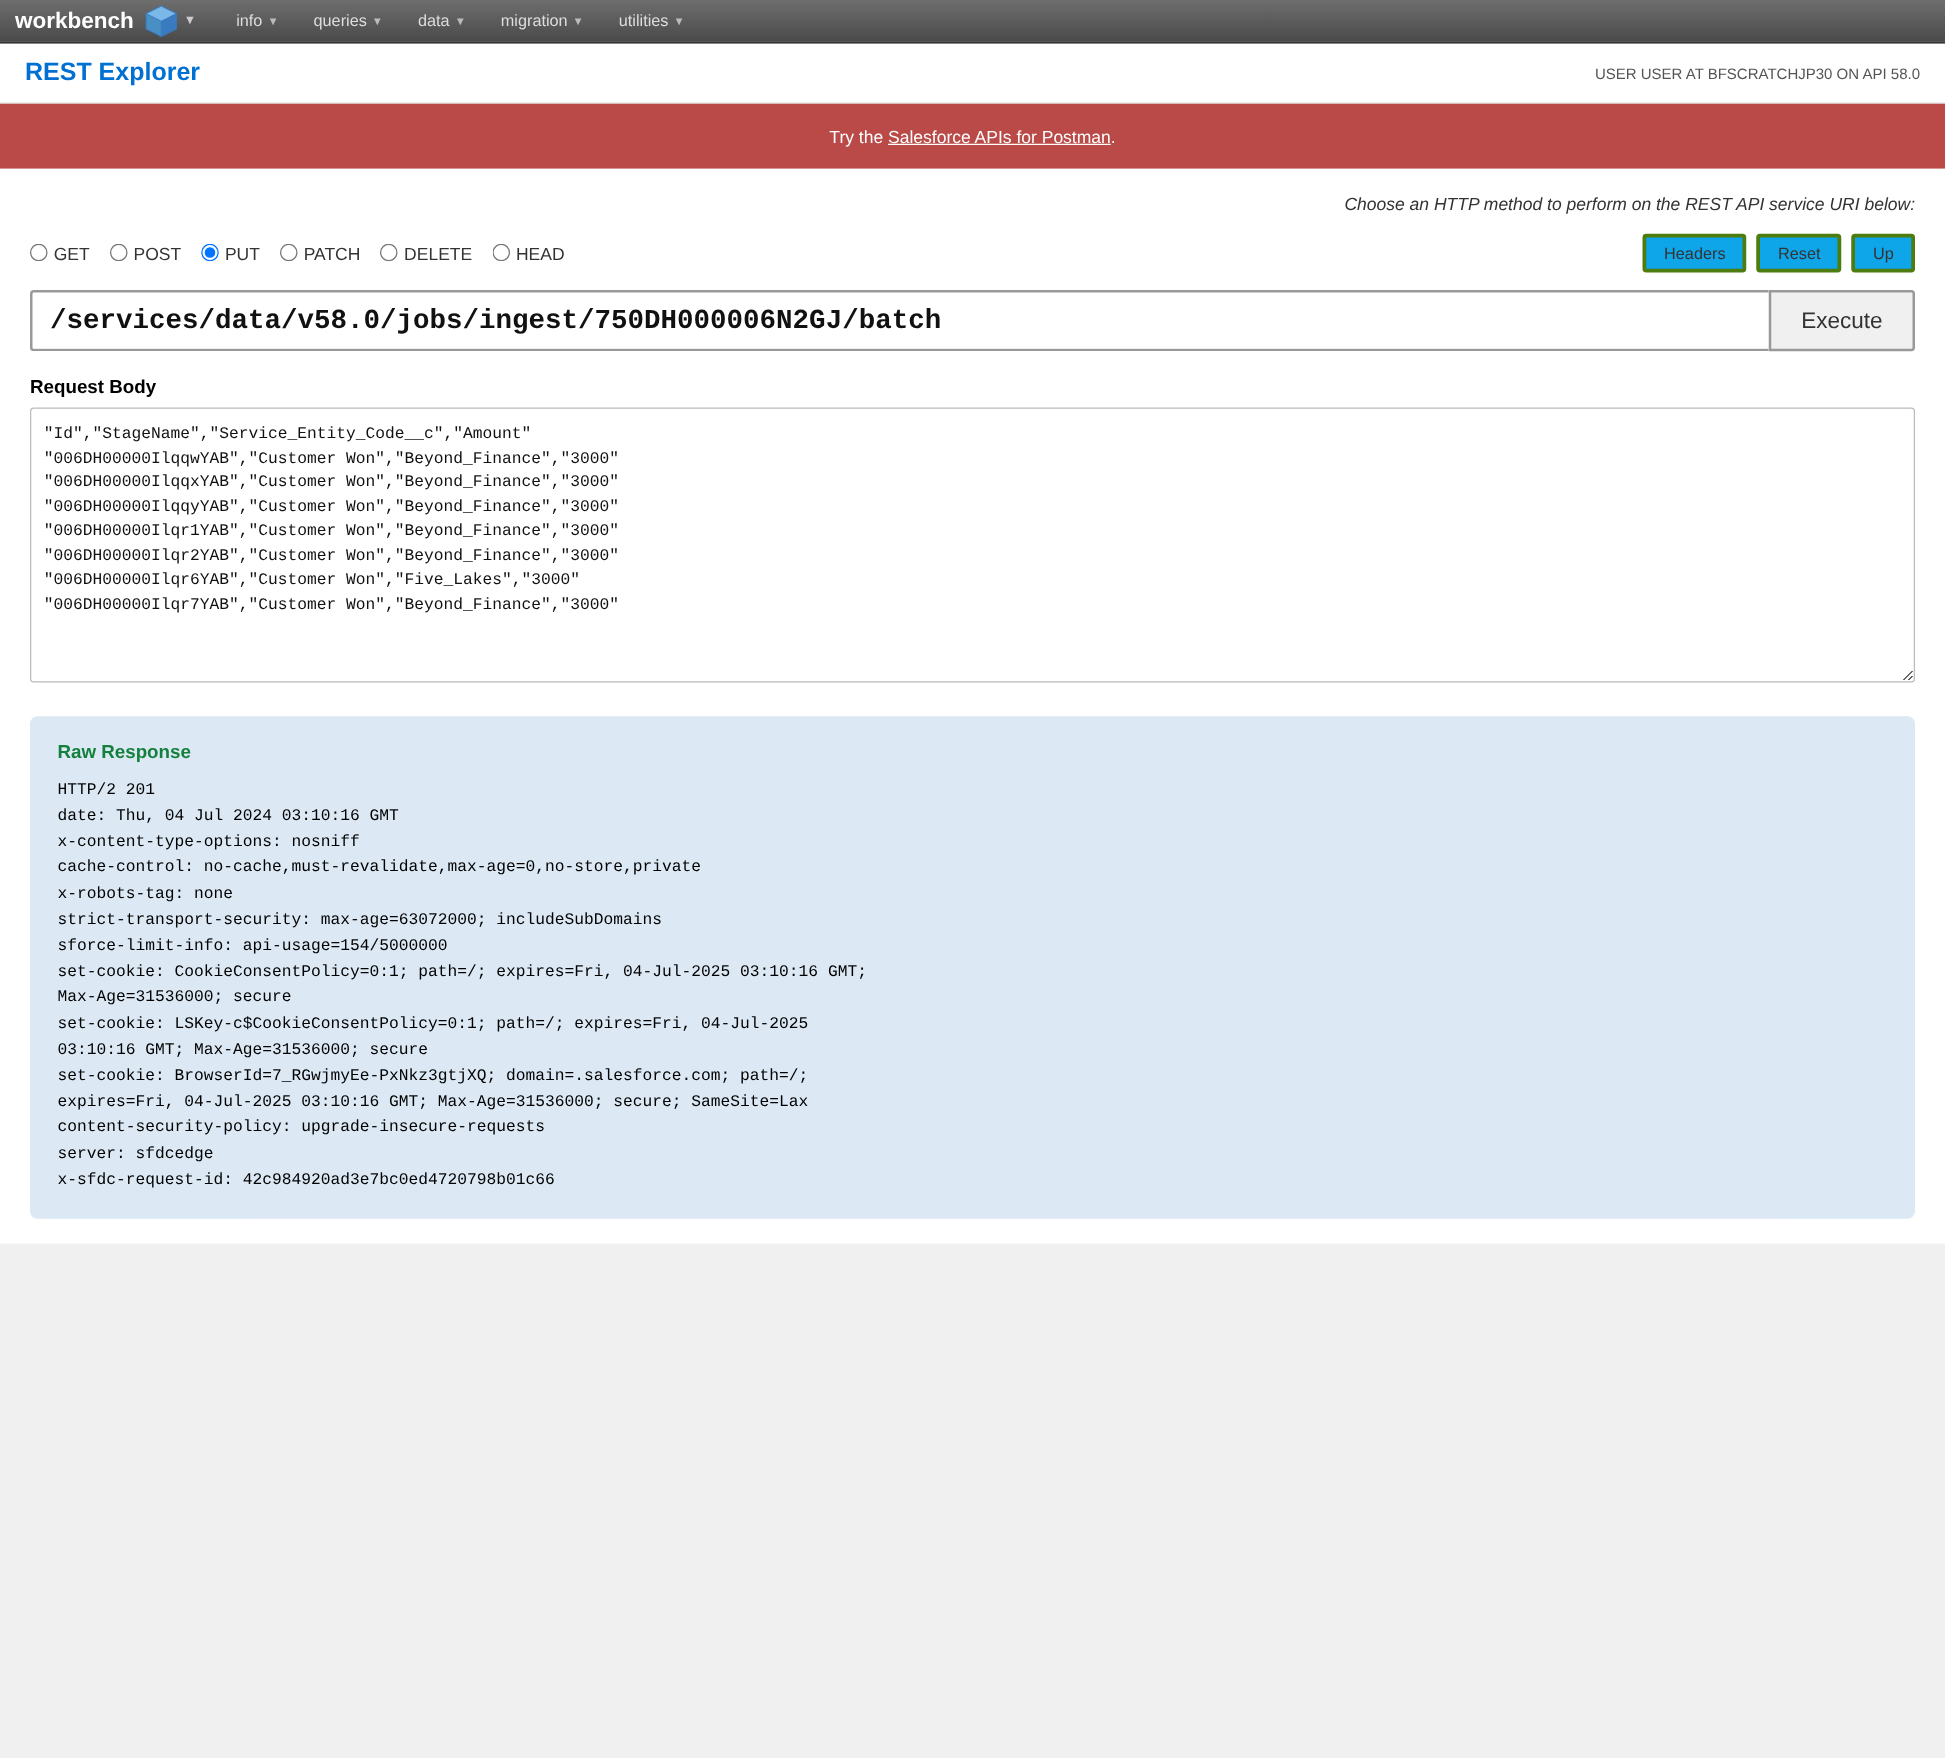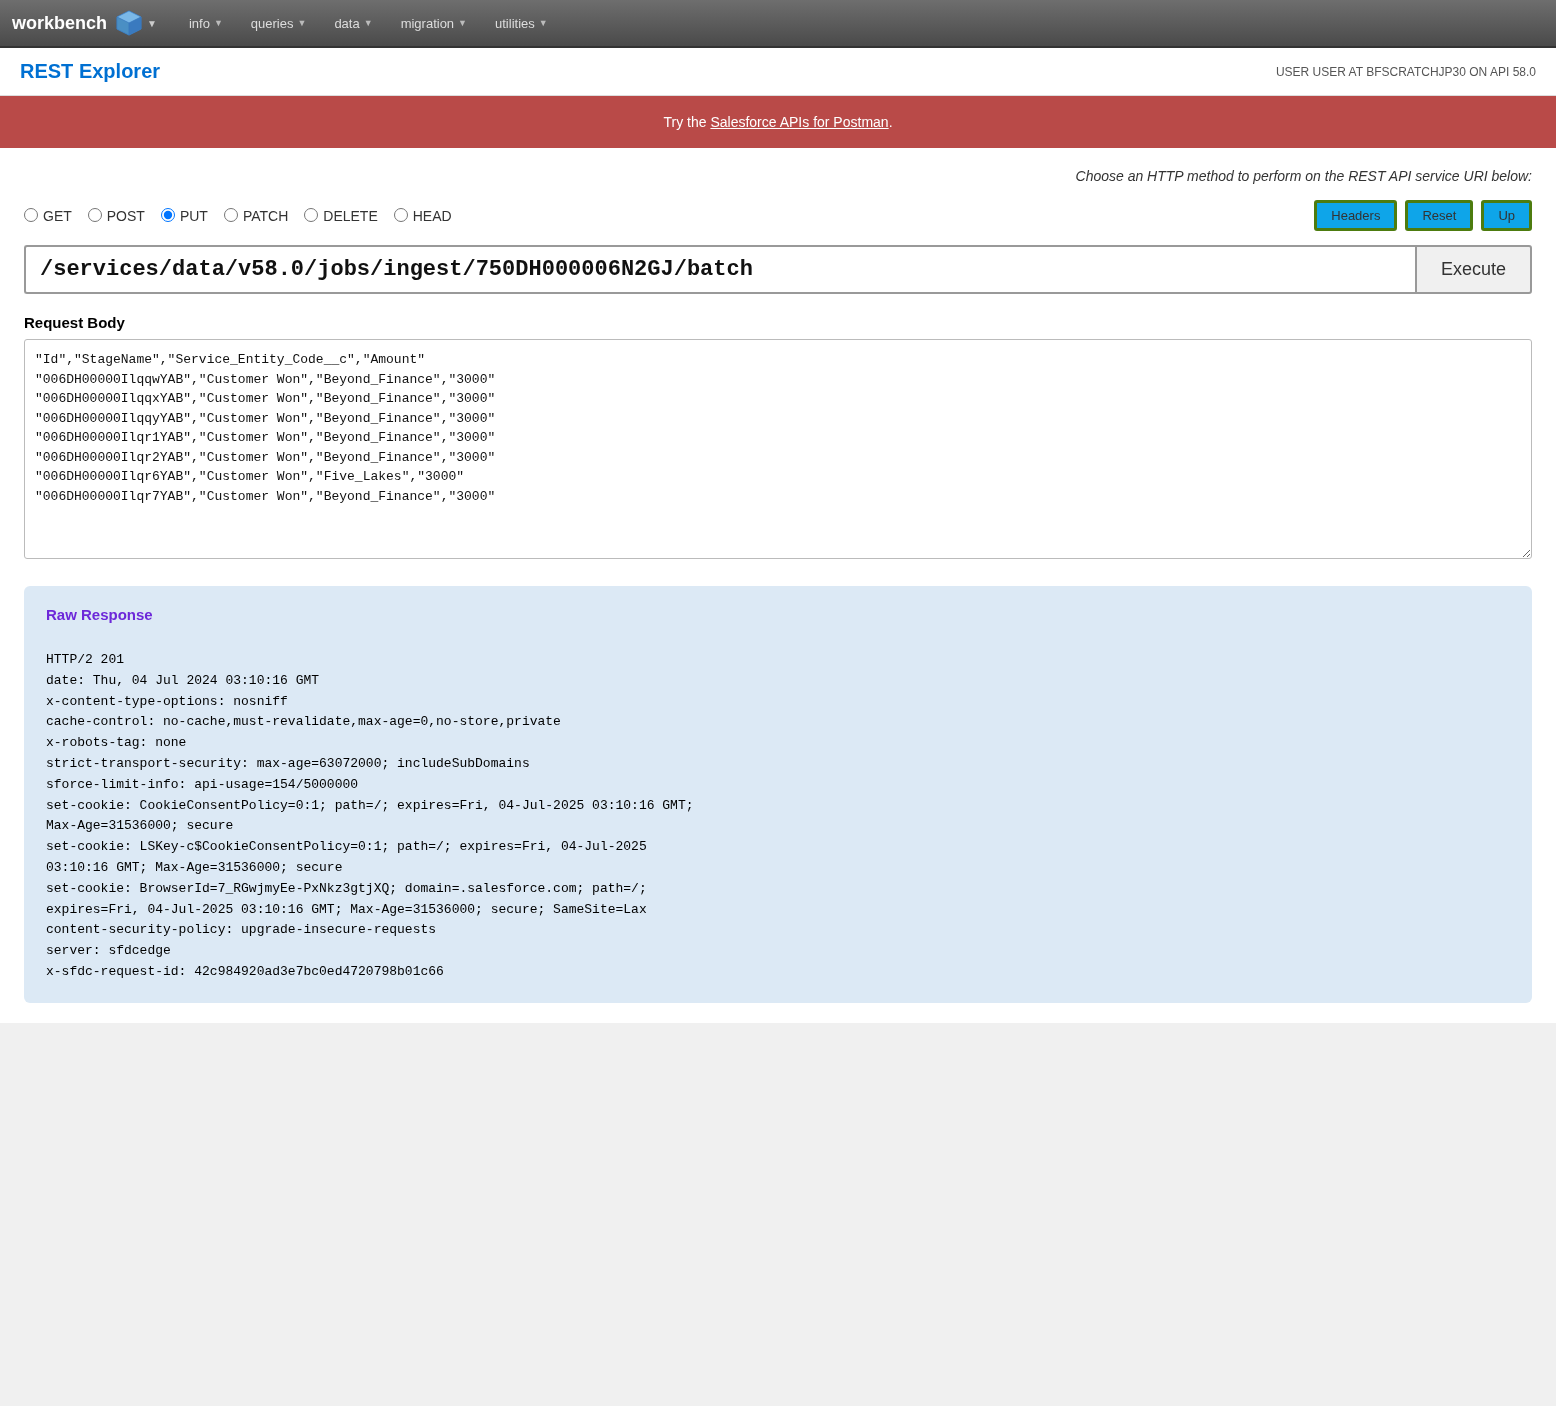--- a/index.html
+++ b/index.html
@@ -9,21 +9,21 @@
       background: #f0f0f0;
       color: #333;
     }
 
     
     .topnav {
       background: linear-gradient(180deg, #6e6e6e 0%, #4a4a4a 100%);
       display: flex;
       align-items: center;
       padding: 0 12px;
-      height: 48px;
+      height: 35px;
       border-bottom: 2px solid #333;
     }
     .topnav-logo {
       display: flex;
       align-items: center;
       margin-right: 20px;
     }
     .topnav-logo-text {
       color: #fff;
       font-size: 18px;
@@ -196,22 +196,22 @@
     
     .raw-response-section {
       margin-top: 24px;
       background: #dce9f5;
       border-radius: 6px;
       padding: 20px 22px;
     }
     .raw-response-title {
       font-size: 15px;
       font-weight: bold;
-      color: #6d28d9;
-      margin-bottom: 27px;
+      color: #15803d;
+      margin-bottom: 12px;
     }
     .raw-response-content {
       font-family: 'Courier New', monospace;
       font-size: 13px;
       color: #000000;
       white-space: pre-wrap;
       word-break: break-all;
       line-height: 1.6;
     }
   </style>

